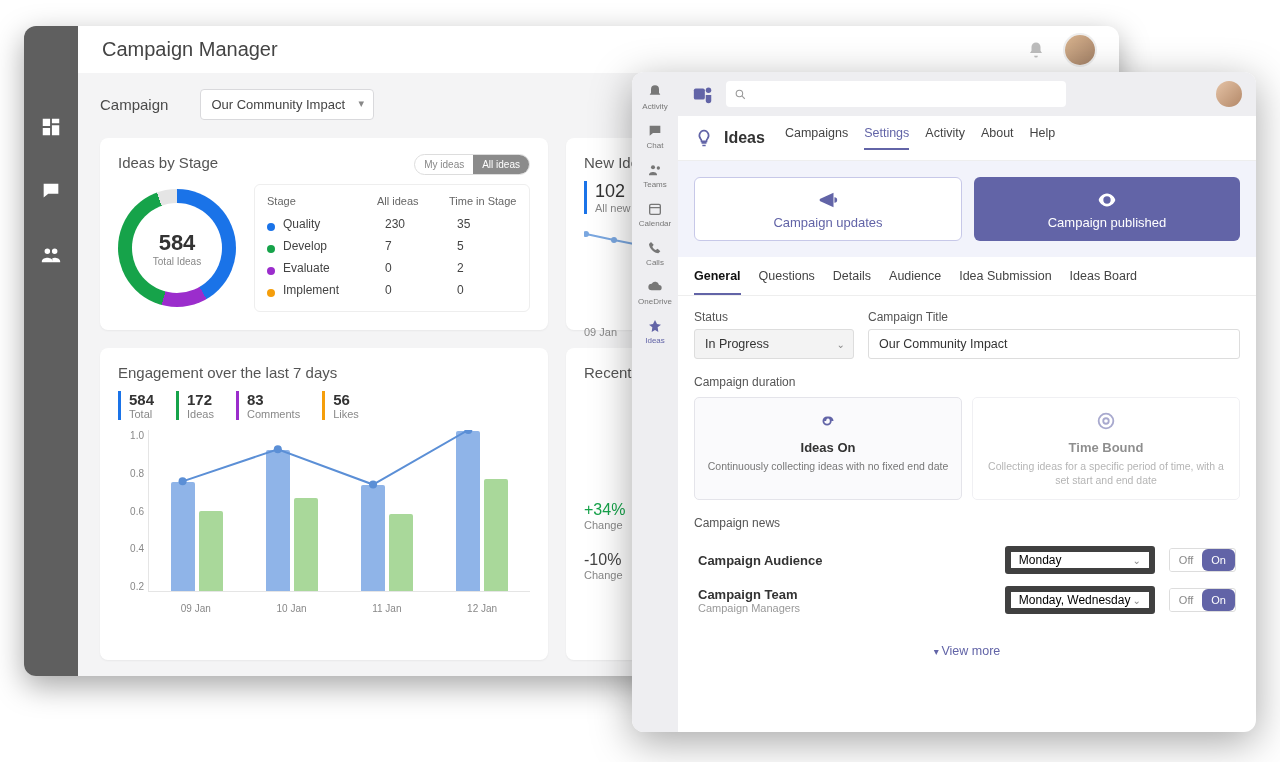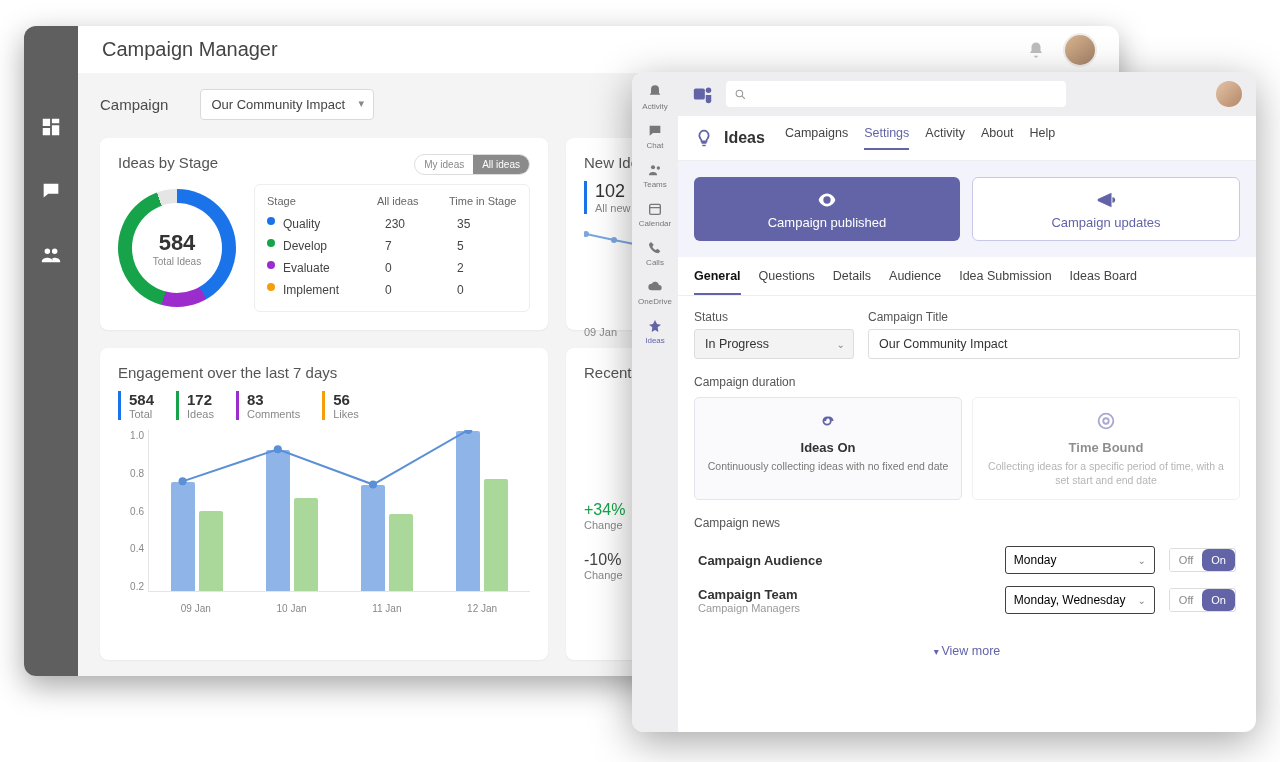--- a/index.html
+++ b/index.html
@@ -37,21 +37,21 @@
   .donut-wrap { display:flex; gap:18px; align-items:center;}
   .donut { width:118px; height:118px; border-radius:50%; position:relative;
     background: conic-gradient(#1a73e8 0deg 150deg, #9b2dcc 150deg 195deg, #16a34a 195deg 340deg, #e5e5e5 340deg 360deg);}
   .donut::before { content:""; position:absolute; inset:14px; background:#fff; border-radius:50%;}
   .donut-center { position:absolute; inset:0; display:flex; flex-direction:column; align-items:center; justify-content:center;}
   .donut-num { font-size:22px; font-weight:600; color:#333;}
   .donut-lbl { font-size:10px; color:#888;}
   .stage-table { flex:1; font-size:12px; border:1px solid #eee; border-radius:6px; padding:10px 12px;}
   .st-head { display:flex; color:#666; font-size:11px; margin-bottom:6px;}
   .st-col1 { width:110px;} .st-col2 { width:72px;} .st-col3 { flex:1;}
-  .st-row { display:flex; align-items:flex-start; color:#444; padding:4px 0; font-size:12px;}
+  .st-row { display:flex; align-items:flex-end; color:#444; padding:4px 0; font-size:12px;}
   .dot { width:8px; height:8px; border-radius:50%; margin-right:8px;}
   .big-num { font-size:18px; color:#333; font-weight:500;}
   .tiny { font-size:11px; color:#888;}
   .sparkline { margin-top:10px; width:90px; height:40px; position:relative;}
   .spark-date { font-size:11px; color:#888; margin-top:58px;}
   .metrics { display:flex; gap:22px; margin-bottom:10px;}
   .metric { border-left:3px solid; padding-left:8px;}
   .metric .v { font-size:15px; font-weight:600; color:#333;}
   .metric .l { font-size:11px; color:#888;}
   .eng-chart { position:relative; height:180px; margin-top:6px; display:flex;}
@@ -109,21 +109,21 @@
   .dur-card { flex:1; border:1px solid #e4e4ea; border-radius:5px; padding:12px 10px; text-align:center;}
   .dur-card.on { background:#fafafc;}
   .dur-card.off { opacity:.55;}
   .dur-card svg { width:22px; height:22px; fill:#6264a7; margin-bottom:4px;}
   .dur-title { font-size:13px; font-weight:600; color:#333; margin-bottom:4px;}
   .dur-desc { font-size:10.5px; color:#777; line-height:1.35;}
   .news-row { display:flex; align-items:center; gap:14px; padding:6px 4px;}
   .news-left { flex:1;}
   .news-title { font-size:13px; font-weight:600; color:#333;}
   .news-sub { font-size:11px; color:#999;}
-  .news-select { width:150px; height:28px; border:1px solid #404040; border-radius:3px; font-size:12px; padding:0 8px; position:relative; display:flex; align-items:center; background:#fff;}
+  .news-select { width:150px; height:28px; border:6px solid #404040; border-radius:3px; font-size:12px; padding:0 8px; position:relative; display:flex; align-items:center; background:#fff;}
   .news-select .chev { position:absolute; right:8px; color:#888; font-size:10px;}
   .toggle { display:flex; border:1px solid #ddd; border-radius:3px; overflow:hidden; font-size:11px;}
   .toggle span { padding:5px 9px;}
   .toggle .off { color:#888; background:#fff;}
   .toggle .on { background:#6264a7; color:#fff;border-radius:6px;}
   .view-more { text-align:center; color:#6264a7; font-size:12.5px; padding:8px 0; }
   .view-more::before { content:"▾ "; font-size:10px;}
 </style>
 </head>
 <body>
@@ -376,31 +376,31 @@
       <span class="ideas-title">Ideas</span>
       <div class="ideas-nav">
         <a>Campaigns</a>
         <a class="on">Settings</a>
         <a>Activity</a>
         <a>About</a>
         <a>Help</a>
       </div>
     </div>
     <div class="hero-bar">
+      <div class="hero-btn hero-b">
+        <svg viewBox="0 0 24 24">
+            <path d="M3 11l15-7v16L3 13zM19 9a3 3 0 010 6z"></path>
+          </svg>
+        <span>Campaign updates</span>
+      </div>
       <div class="hero-btn hero-a">
         <svg viewBox="0 0 24 24">
             <path d="M12 5c-5 0-9 5-9 7s4 7 9 7 9-5 9-7-4-7-9-7zm0 11a4 4 0 110-8 4 4 0 010 8z"></path>
           </svg>
         <span>Campaign published</span>
-      </div>
-      <div class="hero-btn hero-b">
-        <svg viewBox="0 0 24 24">
-            <path d="M3 11l15-7v16L3 13zM19 9a3 3 0 010 6z"></path>
-          </svg>
-        <span>Campaign updates</span>
       </div>
     </div>
     <div class="subtabs">
       <span class="on">General</span>
       <span>Questions</span>
       <span>Details</span>
       <span>Audience</span>
       <span>Idea Submission</span>
       <span>Ideas Board</span>
     </div>

